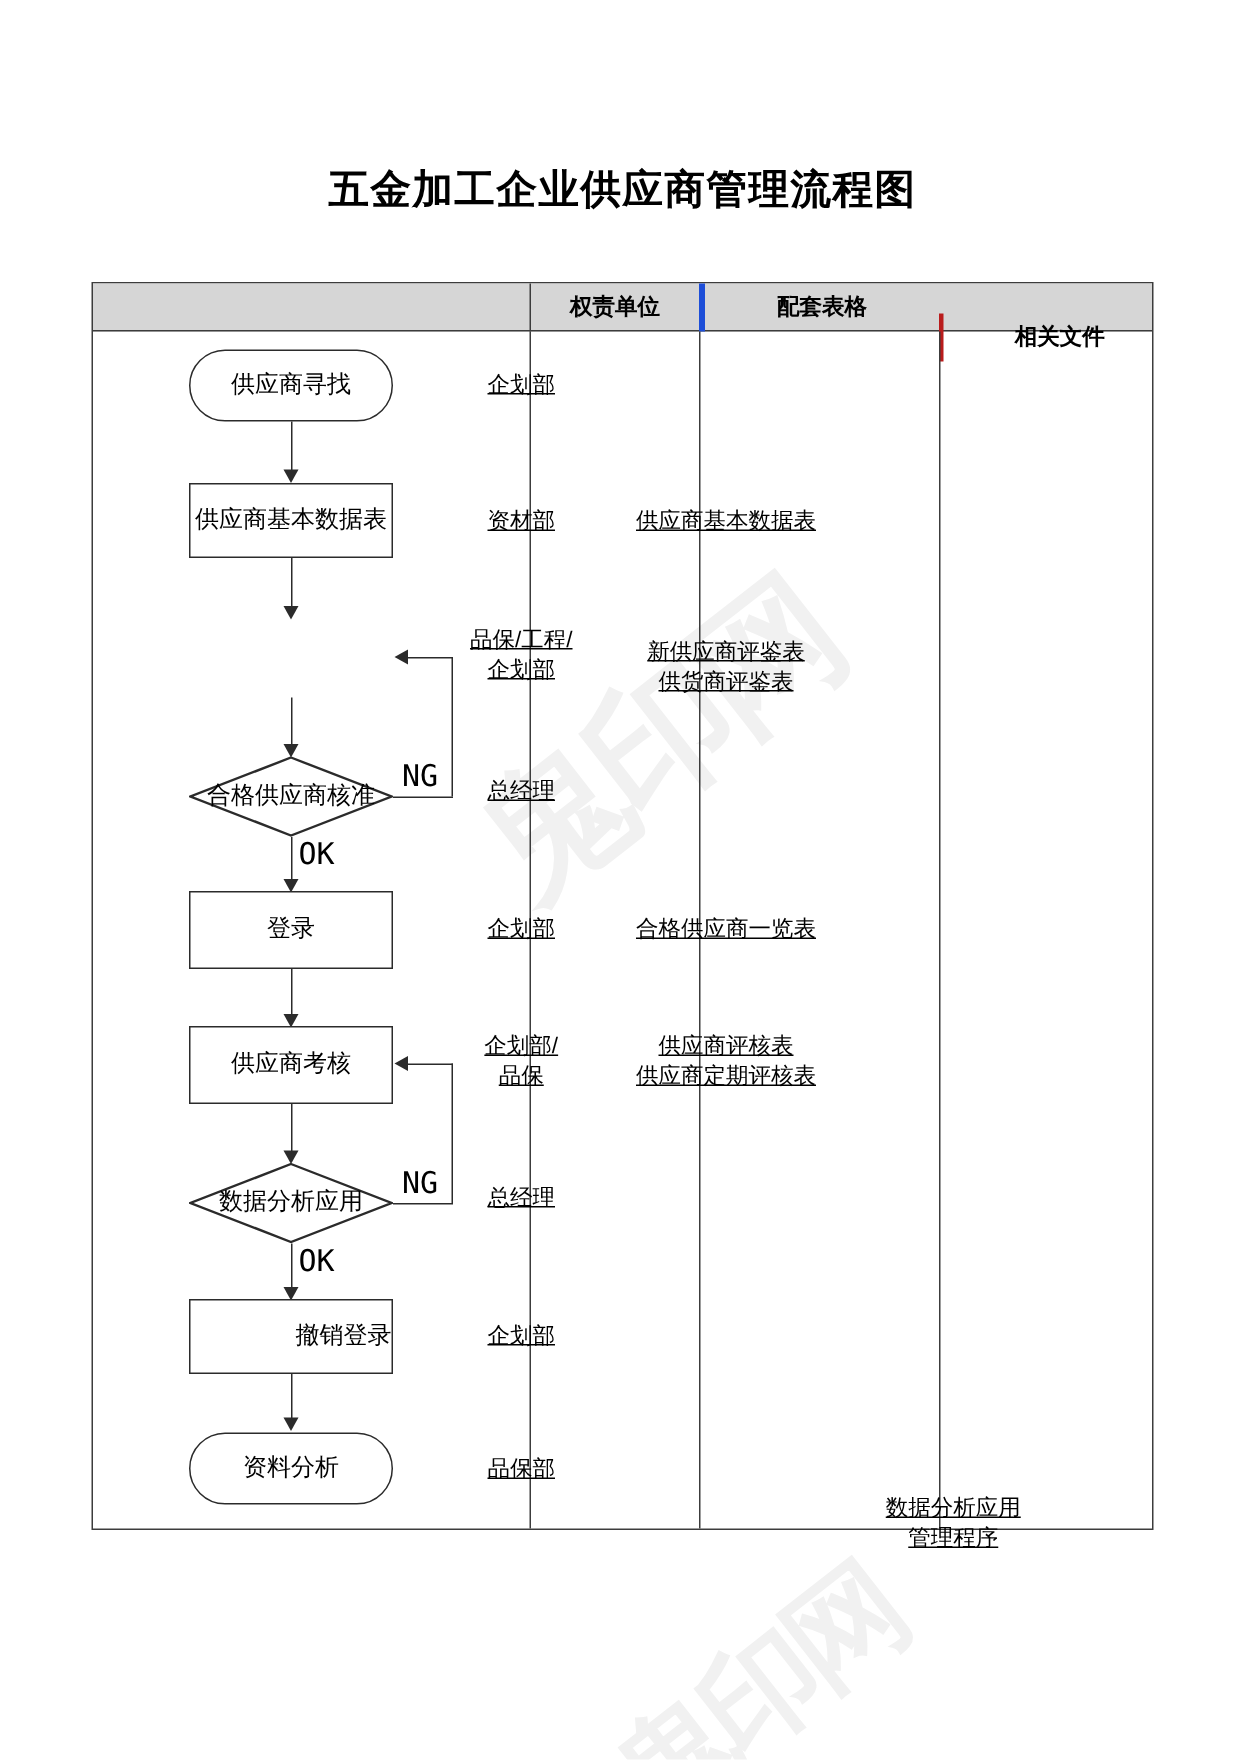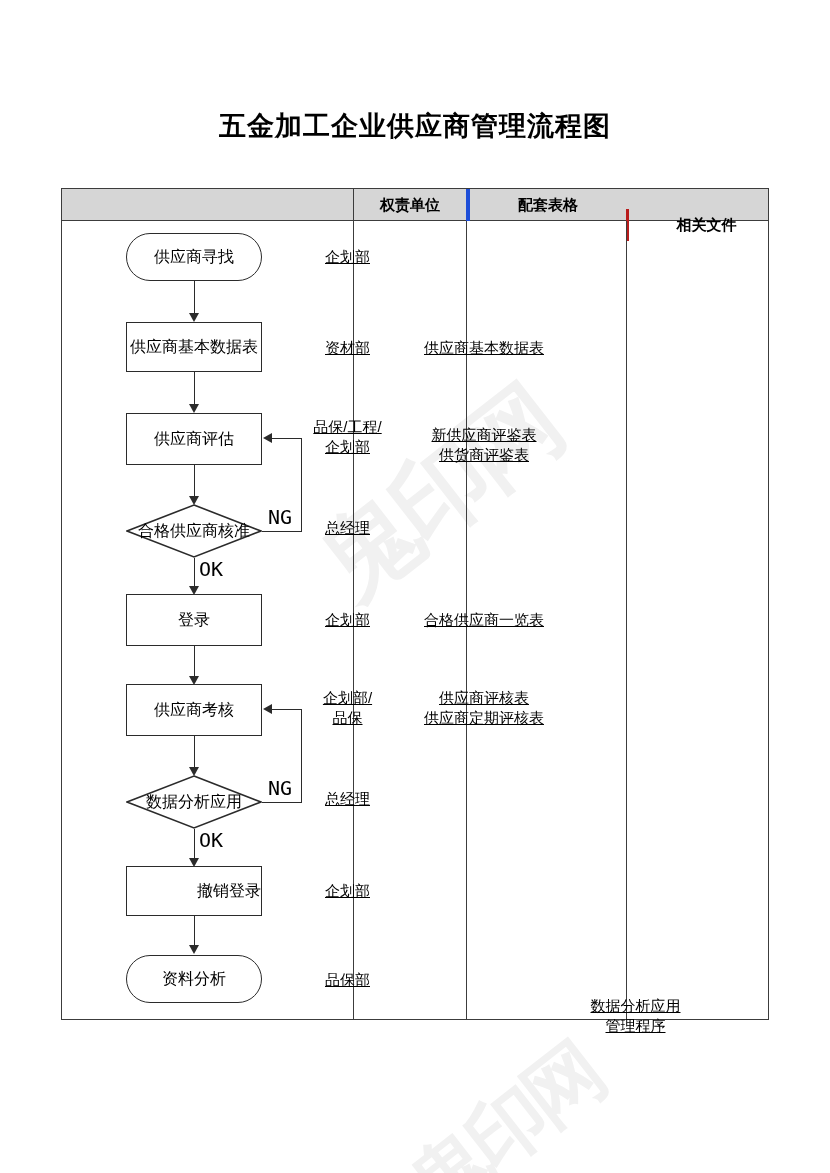--- a/index.html
+++ b/index.html
@@ -114,23 +114,20 @@
   </div>
   <div class="vconn" style="left:194px;top:281px;height:36px;"></div>
   <div class="arrow-down" style="left:189px;top:313px;"></div>
 
   <div class="node rect" style="left:126px;top:322px;width:136px;height:50px;">
     <span>供应商基本数据表</span>
   </div>
   <div class="vconn" style="left:194px;top:372px;height:36px;"></div>
   <div class="arrow-down" style="left:189px;top:404px;"></div>
 
-  <div class="node rect" style="left:126px;top:413px;width:136px;height:52px;">
-    <span>供应商评估</span>
-  </div>
   <div class="vconn" style="left:194px;top:465px;height:35px;"></div>
   <div class="arrow-down" style="left:189px;top:496px;"></div>
 
   <div class="node diamond" style="left:126px;top:504px;width:136px;height:54px;">
     <svg class="diamond-shape" viewBox="0 0 136 54" preserveAspectRatio="none">
       <polygon points="68,1 135,27 68,53 1,27" fill="#ffffff" stroke="#2b2b2b" stroke-width="1.6"></polygon>
     </svg>
     <span class="diamond-label">合格供应商核准</span>
   </div>
 

